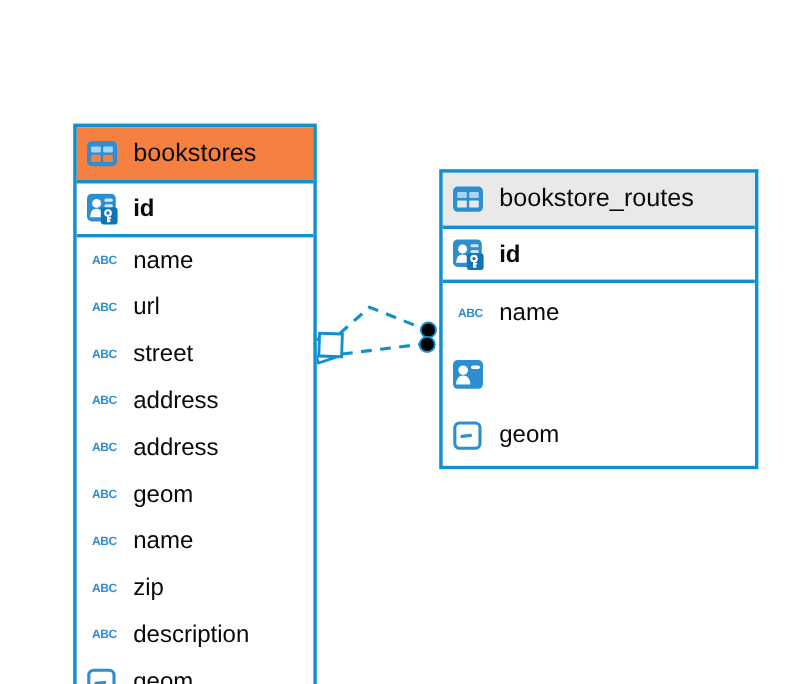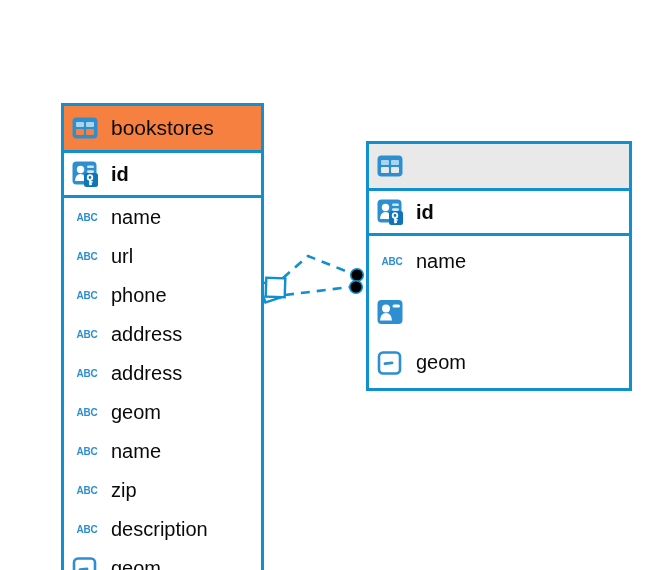--- a/index.html
+++ b/index.html
@@ -91,21 +91,21 @@
       <div class="row">
         <span class="ic abc">ABC</span>
         <span class="cname">name</span>
       </div>
       <div class="row">
         <span class="ic abc">ABC</span>
         <span class="cname">url</span>
       </div>
       <div class="row">
         <span class="ic abc">ABC</span>
-        <span class="cname">phone</span>
+        <span class="cname">street</span>
       </div>
       <div class="row">
         <span class="ic abc">ABC</span>
         <span class="cname">address</span>
       </div>
       <div class="row">
         <span class="ic abc">ABC</span>
         <span class="cname">address</span>
       </div>
       <div class="row">
@@ -140,20 +140,21 @@
     <div class="hdr">
       <span class="ic">
         <svg width="26" height="26" viewBox="0 0 26 26">
           <rect x="0.5" y="2.5" width="25" height="21" rx="4" fill="#2E8FD0"></rect>
           <rect x="4" y="7" width="8" height="5" rx="1" fill="#A8D4F0"></rect>
           <rect x="14" y="7" width="8" height="5" rx="1" fill="#A8D4F0"></rect>
           <rect x="4" y="14" width="8" height="6" rx="1" fill="var(--hdr)"></rect>
           <rect x="14" y="14" width="8" height="6" rx="1" fill="var(--hdr)"></rect>
         </svg>
       </span>
+      <span class="ttl">bookstore_routes</span>
     </div>
 
     <div class="row pk">
       <span class="ic">
         <svg width="27" height="27" viewBox="0 0 27 27">
           <rect x="0.5" y="0.5" width="24" height="23" rx="4" fill="#2E8FD0"></rect>
           <circle cx="8.5" cy="8.5" r="3.7" fill="#fff"></circle>
           <path d="M3 20 q0.5 -7 5.5 -7 t5.5 7 z" fill="#fff"></path>
           <rect x="15" y="4.5" width="7" height="2.6" rx="1.3" fill="#CFE7F8"></rect>
           <rect x="15" y="9.3" width="7" height="2.6" rx="1.3" fill="#CFE7F8"></rect>

